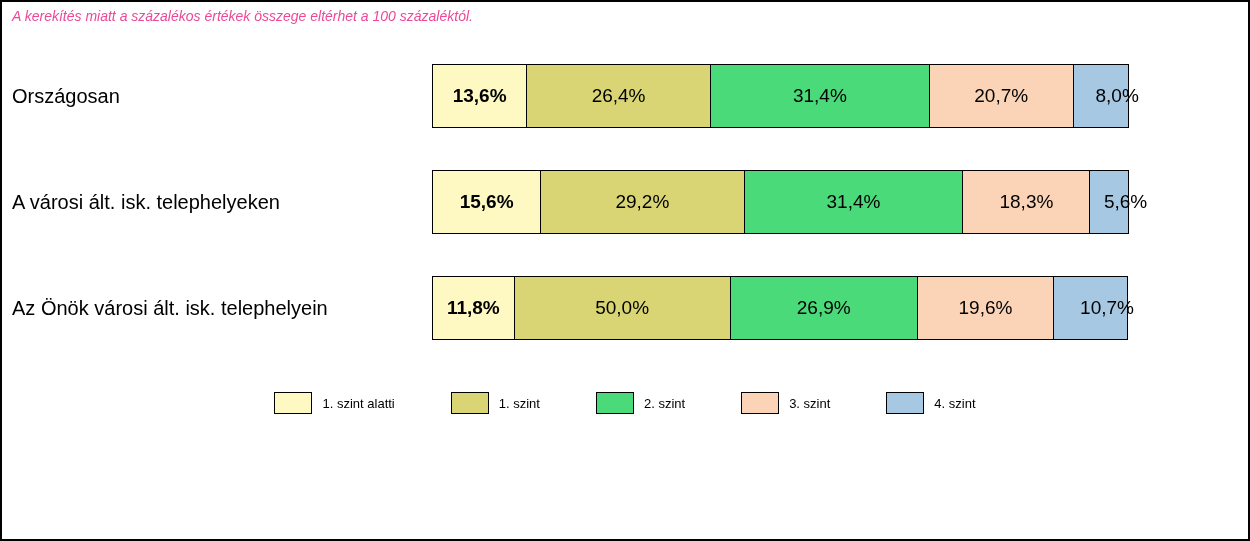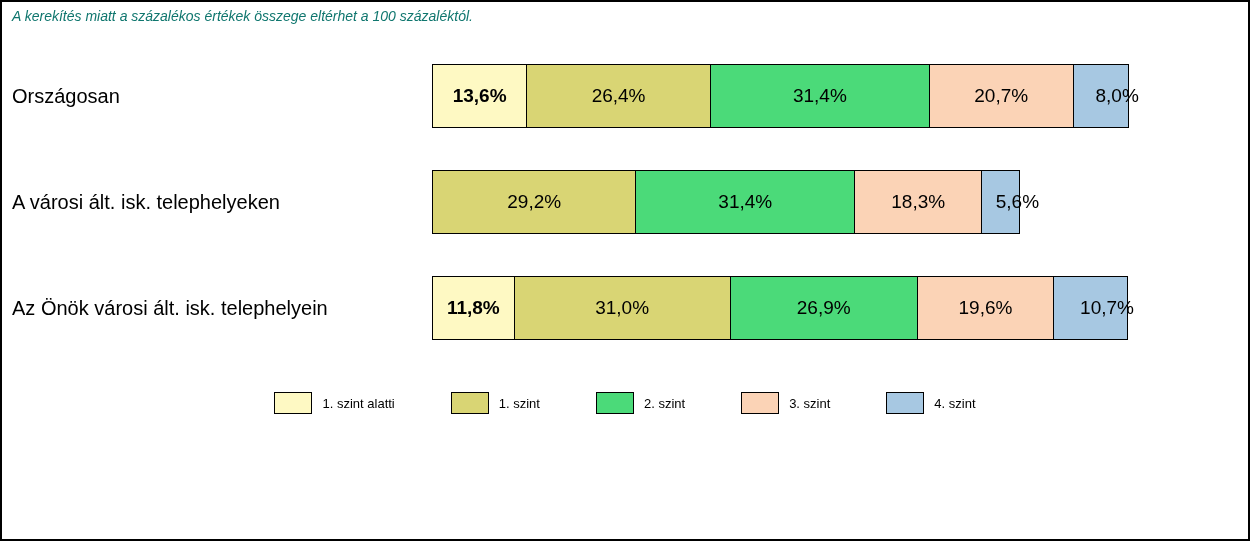--- a/index.html
+++ b/index.html
@@ -10,21 +10,21 @@
   }
   .frame {
     width: 1250px;
     height: 541px;
     border: 2px solid #000;
     padding: 6px 10px 10px 10px;
     position: relative;
   }
   .note {
     font-style: italic;
-    color: #0f766e;
+    color: #ec4899;
     font-size: 14px;
     margin: 0 0 40px 0;
   }
   .plot {
     width: 100%;
   }
   .row {
     display: flex;
     align-items: center;
     margin-bottom: 42px;
@@ -96,32 +96,33 @@
         <div class="seg c1" style="width:26.4%">26,4%</div>
         <div class="seg c2" style="width:31.4%">31,4%</div>
         <div class="seg c3" style="width:20.7%">20,7%</div>
         <div class="seg c4" style="width:8.0%">8,0%</div>
       </div>
     </div>
 
     <div class="row">
       <div class="cat-label">A városi ált. isk. telephelyeken</div>
       <div class="bar" style="width:700px">
+        <div class="seg c0" style="width:15.6%">15,6%</div>
         <div class="seg c1" style="width:29.2%">29,2%</div>
         <div class="seg c2" style="width:31.4%">31,4%</div>
         <div class="seg c3" style="width:18.3%">18,3%</div>
         <div class="seg c4" style="width:5.6%">5,6%</div>
       </div>
     </div>
 
     <div class="row">
       <div class="cat-label">Az Önök városi ált. isk. telephelyein</div>
       <div class="bar" style="width:700px">
         <div class="seg c0" style="width:11.8%">11,8%</div>
-        <div class="seg c1" style="width:31.0%">31,0%</div>
+        <div class="seg c1" style="width:31.0%">50,0%</div>
         <div class="seg c2" style="width:26.9%">26,9%</div>
         <div class="seg c3" style="width:19.6%">19,6%</div>
         <div class="seg c4" style="width:10.7%">10,7%</div>
       </div>
     </div>
 
   </div>
 
   <div class="legend">
     <div class="legend-item">

